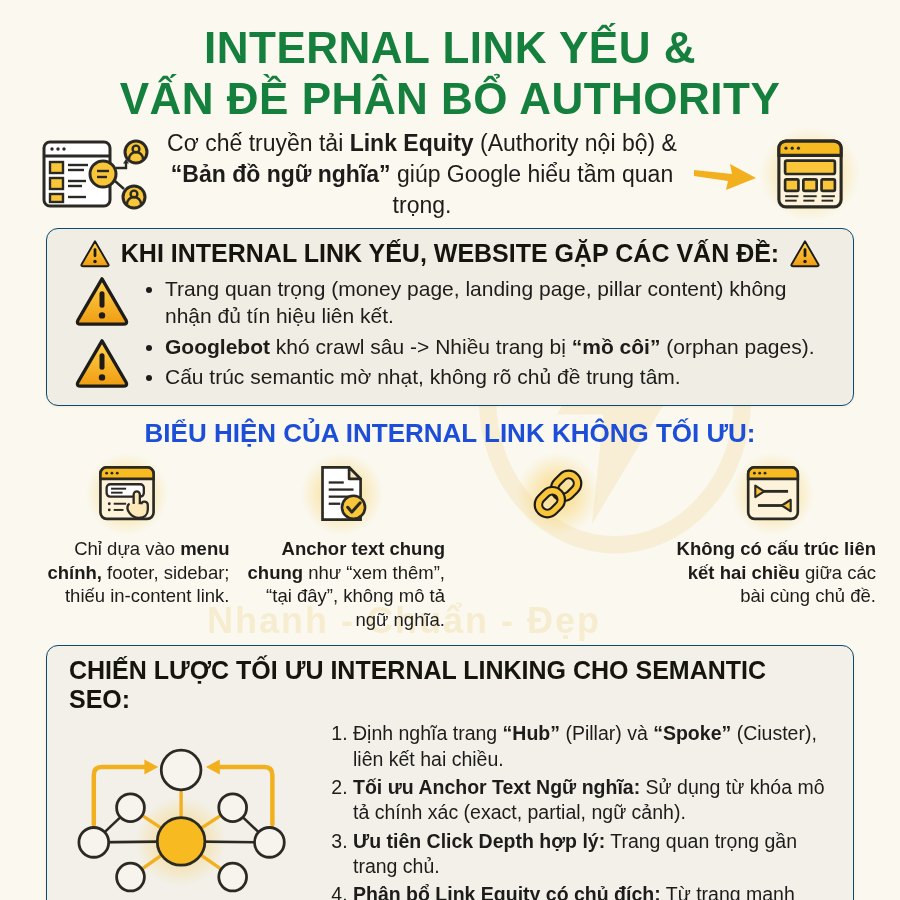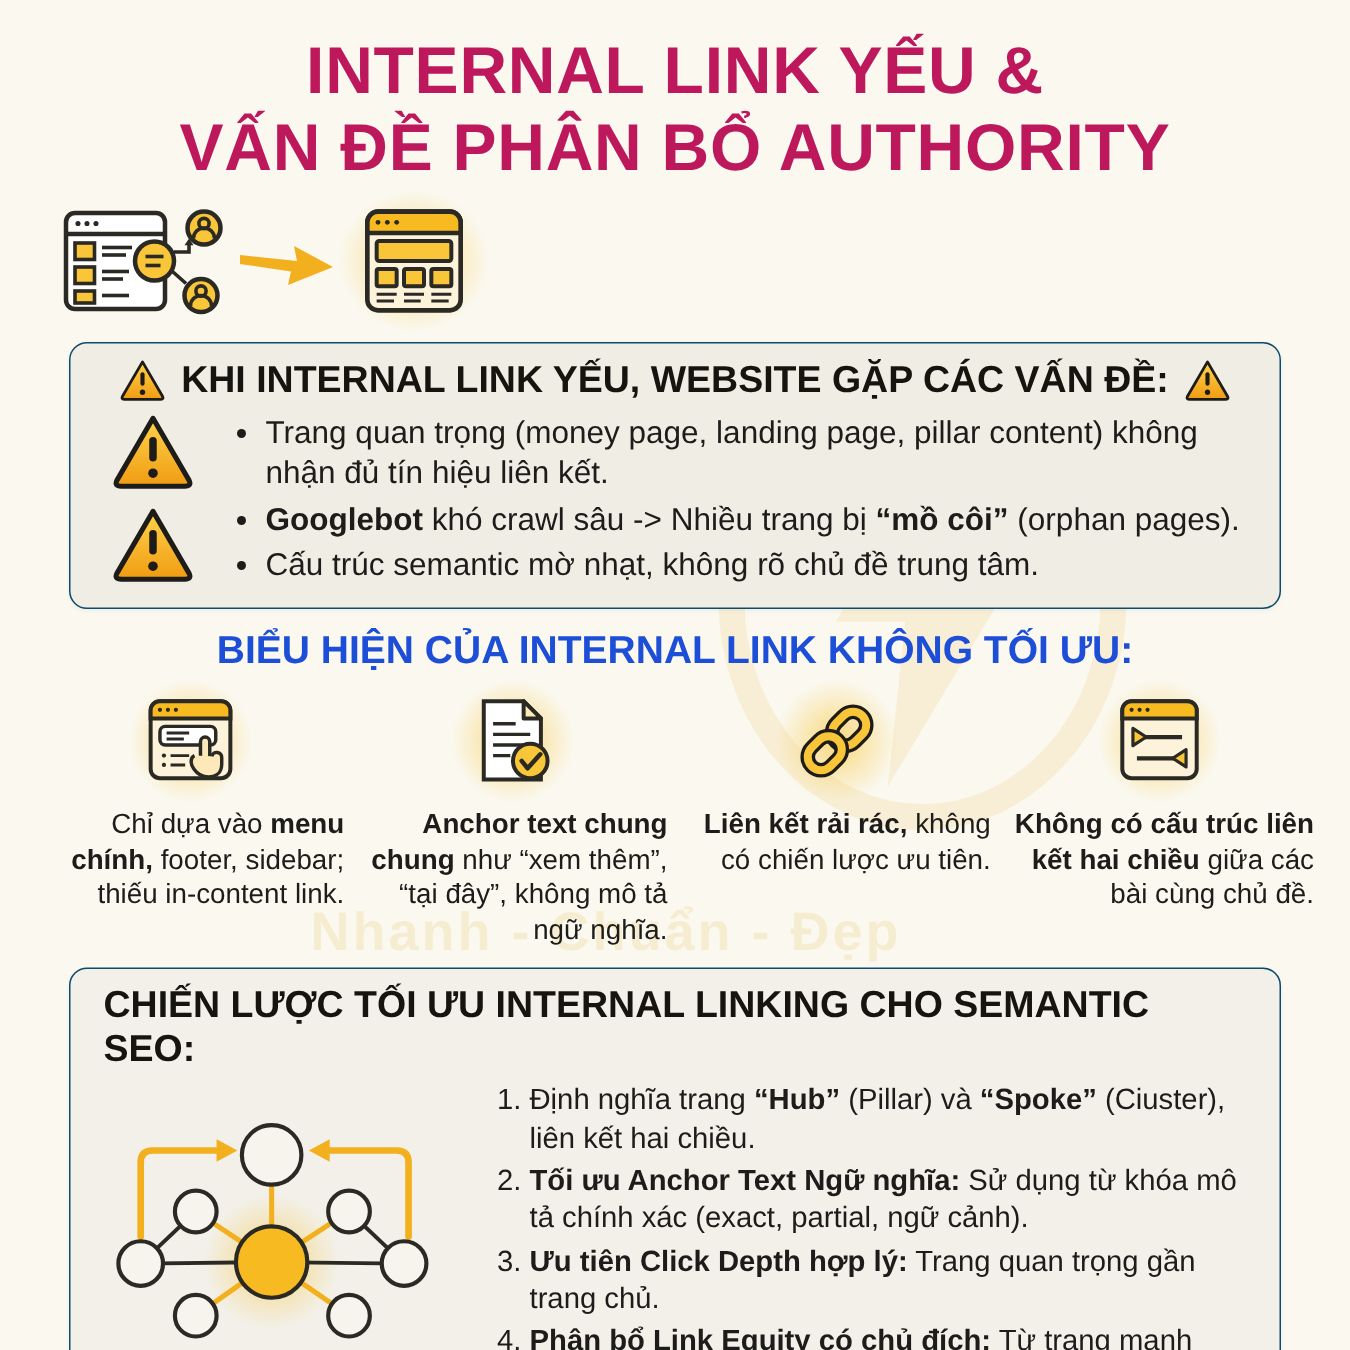--- a/index.html
+++ b/index.html
@@ -10,36 +10,36 @@
   b,.bd{font-weight:700;}
 
   
   .wm{position:absolute;z-index:0;pointer-events:none;}
   .wm-bolt{left:470px;top:235px;opacity:.13;}
   .wm-text{left:0;top:600px;width:808px;text-align:center;font-size:36px;font-weight:700;
            color:rgba(231,178,47,.16);letter-spacing:2px;}
 
   
   .title{padding-top:22px;text-align:center;font-weight:700;font-size:44px;line-height:1.16;
-         letter-spacing:.5px;color:#be185d;}
+         letter-spacing:.5px;color:#15803d;}
 
   
   .intro{display:flex;align-items:center;gap:6px;padding:6px 40px 0 40px;height:88px;}
   .intro-text{flex:1;text-align:center;font-size:23px;line-height:1.35;}
   .intro-right{display:flex;align-items:center;gap:2px;}
   .glow{display:flex;align-items:center;justify-content:center;
         background:radial-gradient(closest-side,rgba(249,199,61,.65),rgba(249,199,61,0));
         padding:10px;}
 
   
   .panel{margin:10px 46px 0 46px;background:#f0eee4;border:1px solid #0c4a6e;border-radius:12px;
          box-shadow:0 1px 3px rgba(0,0,0,.05);padding:10px 22px 12px 22px;}
   .p-head{display:flex;align-items:center;justify-content:center;gap:10px;
           font-size:25px;font-weight:700;color:#15140f;}
-  .p-body{display:flex;align-items:center;gap:22px;margin-top:2px;}
+  .p-body{display:flex;align-items:center;gap:10px;margin-top:2px;}
   .warn-col{display:flex;flex-direction:column;gap:10px;padding-left:4px;}
   .bullets{margin:2px 0 0 0;padding-left:24px;font-size:21px;line-height:1.3;}
   .bullets li{margin:3px 0;}
 
   
   .sym-head{margin-top:12px;text-align:center;font-size:26px;font-weight:700;color:#1d4ed8;}
   .grid{display:grid;grid-template-columns:repeat(4,1fr);gap:10px;padding:4px 24px 0 24px;}
   .col{display:flex;flex-direction:column;align-items:center;text-align:right;}
   .col-text{font-size:18.5px;line-height:1.27;margin-top:2px;}
 
@@ -93,20 +93,24 @@
           <path d="M83 29.5 L86 25 L89 29.5" fill="#2b2924"></path>
           <line x1="75" y1="47" x2="84" y2="55" stroke="#2b2924" stroke-width="2.4"></line>
           <circle cx="96" cy="18" r="11" fill="#f9c63a" stroke="#2b2924" stroke-width="3"></circle>
           <circle cx="96" cy="15" r="3.4" fill="none" stroke="#2b2924" stroke-width="2.4"></circle>
           <path d="M89 25 a7 7 0 0 1 14 0" fill="none" stroke="#2b2924" stroke-width="2.4"></path>
           <circle cx="94" cy="63" r="11" fill="#f9c63a" stroke="#2b2924" stroke-width="3"></circle>
           <circle cx="94" cy="60" r="3.4" fill="none" stroke="#2b2924" stroke-width="2.4"></circle>
           <path d="M87 70 a7 7 0 0 1 14 0" fill="none" stroke="#2b2924" stroke-width="2.4"></path>
         </svg>
       </span>
+      <div class="intro-text">
+        <span>Cơ chế truyền tải </span><b>Link Equity</b><span> (Authority nội bộ) &amp;</span><br>
+        <b>“Bản đồ ngữ nghĩa”</b><span> giúp Google hiểu tầm quan trọng.</span>
+      </div>
       <div class="intro-right">
         <span>
           <svg width="66" height="44" viewBox="0 0 66 44">
             <path d="M2 18 L40 22 L38 12 L64 26 L34 38 L36 29 L2 24 Z" fill="#f2b01e"></path>
           </svg>
         </span>
         <span class="glow">
           <svg width="80" height="74" viewBox="0 0 90 82">
             <rect x="10" y="4" width="70" height="74" rx="8" fill="#fdf3da" stroke="#2b2924" stroke-width="3.5"></rect>
             <path d="M10 12 a8 8 0 0 1 8-8 h54 a8 8 0 0 1 8 8 v8 H10 Z" fill="#f7bb21" stroke="#2b2924" stroke-width="3.5"></path>
@@ -226,23 +230,20 @@
         <span class="glow">
           <svg width="62" height="62" viewBox="0 0 70 70">
             <g transform="rotate(45 35 35)">
               <rect x="25" y="8" width="20" height="28" rx="10" fill="none" stroke="#1e1c18" stroke-width="11"></rect>
               <rect x="25" y="8" width="20" height="28" rx="10" fill="none" stroke="#f9c63a" stroke-width="6"></rect>
               <rect x="25" y="34" width="20" height="28" rx="10" fill="none" stroke="#1e1c18" stroke-width="11"></rect>
               <rect x="25" y="34" width="20" height="28" rx="10" fill="none" stroke="#f9c63a" stroke-width="6"></rect>
             </g>
           </svg>
         </span>
-        <div class="col-text">
-          <b>Liên kết rải rác,</b><span> không có chiến lược ưu tiên.</span>
-        </div>
       </div>
 
       <div class="col">
         <span class="glow">
           <svg width="62" height="62" viewBox="0 0 70 70">
             <rect x="7" y="5" width="56" height="58" rx="7" fill="#fdf3da" stroke="#2b2924" stroke-width="3"></rect>
             <path d="M7 12 a7 7 0 0 1 7-7 h42 a7 7 0 0 1 7 7 v6 H7 Z" fill="#f7bb21" stroke="#2b2924" stroke-width="3"></path>
             <circle cx="14" cy="11.5" r="1.6" fill="#2b2924"></circle>
               <circle cx="20" cy="11.5" r="1.6" fill="#2b2924"></circle>
               <circle cx="26" cy="11.5" r="1.6" fill="#2b2924"></circle>

